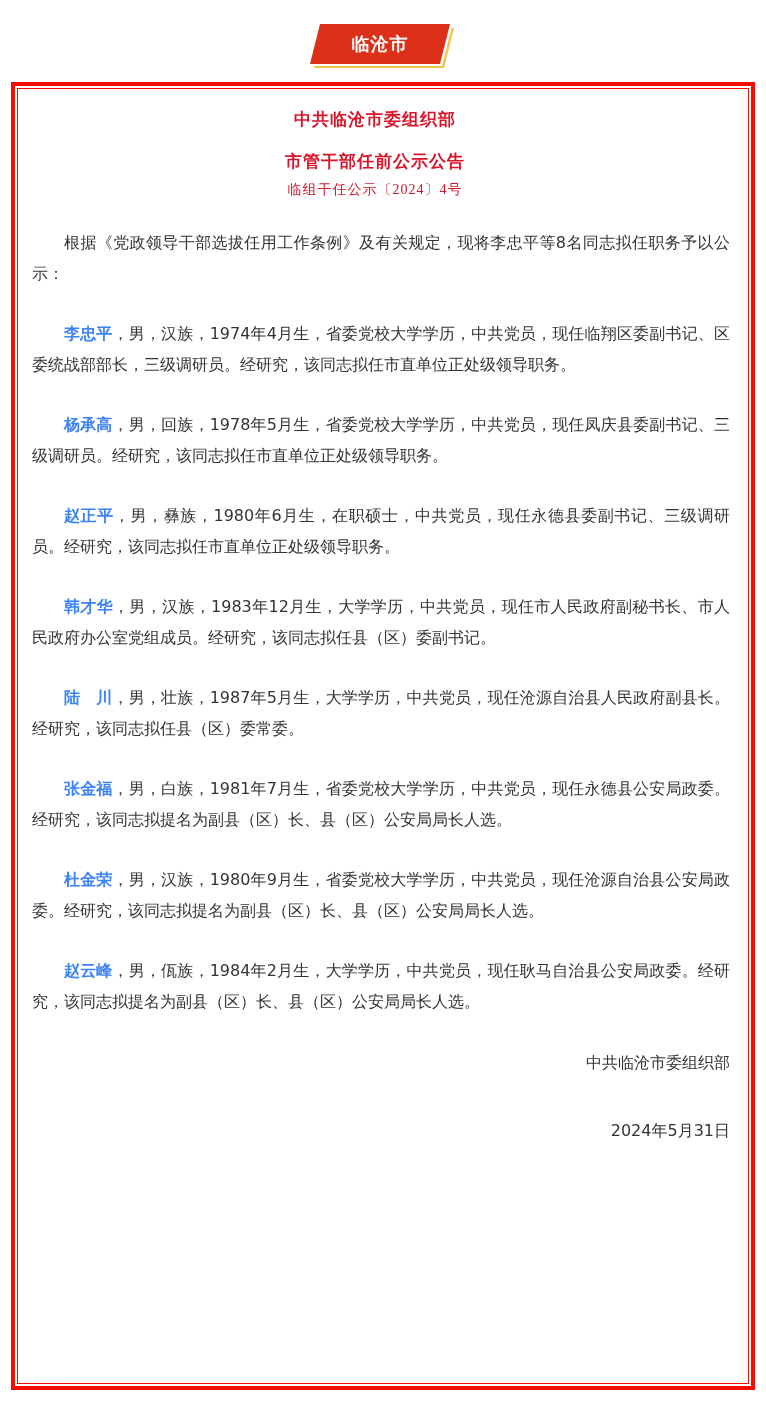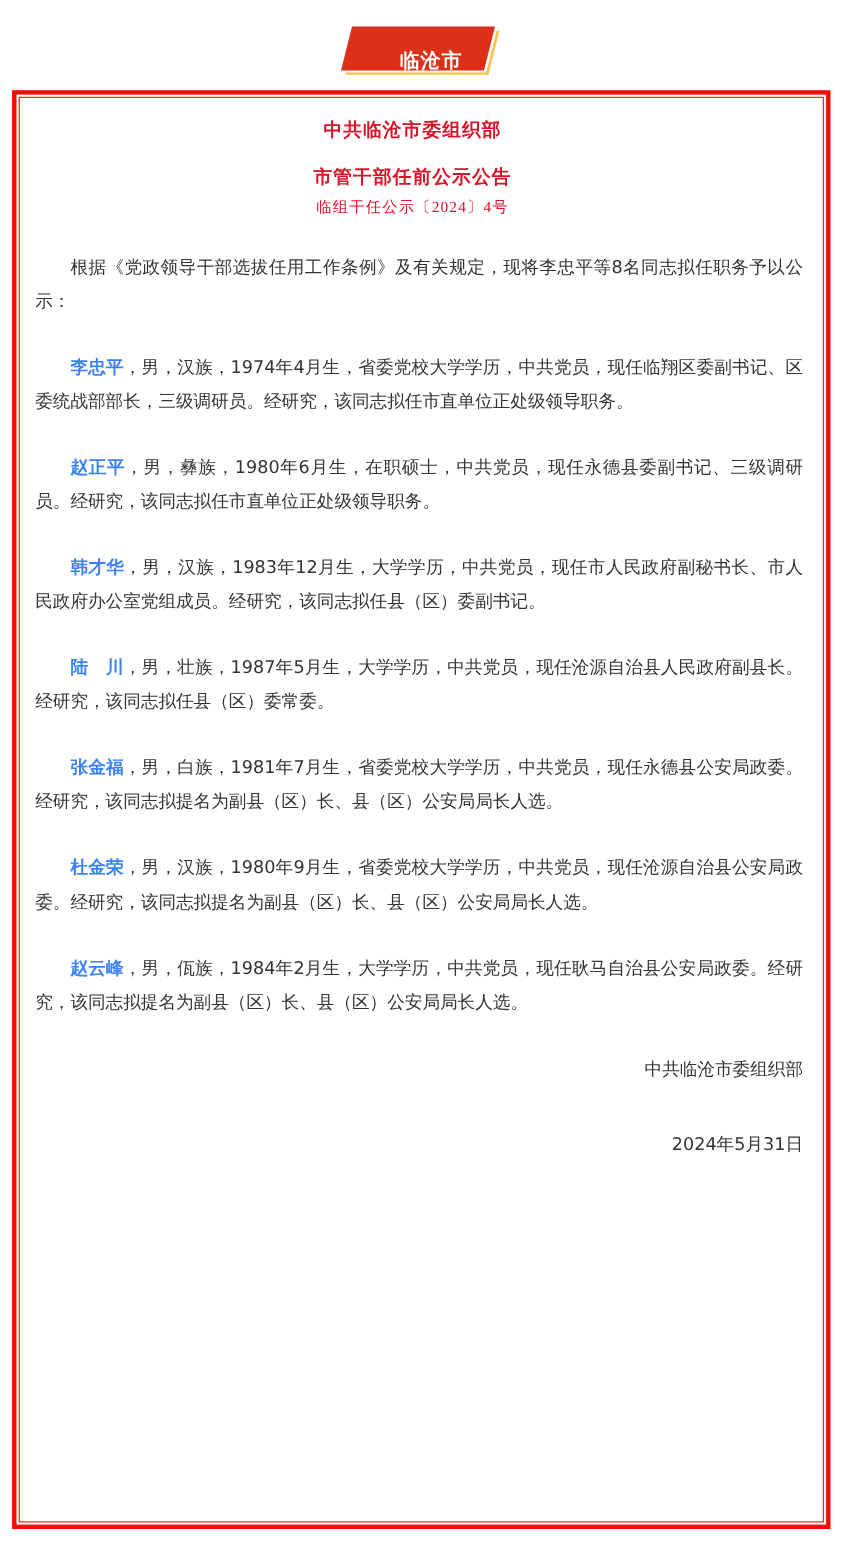--- a/index.html
+++ b/index.html
@@ -7,23 +7,23 @@
            font-family: "DejaVu Sans", "Liberation Sans", sans-serif; color: #333333; }
 
     
     .tag-wrap { position: absolute; left: 315px; top: 24px; width: 136px; height: 46px; }
     .tag-shadow { position: absolute; left: 4px; top: 4px; width: 130px; height: 40px;
                   background: #f7c24e; transform: skewX(-14deg); }
     .tag-white { position: absolute; left: 2px; top: 2px; width: 130px; height: 40px;
                  background: #ffffff; transform: skewX(-14deg); }
     .tag { position: absolute; left: 0; top: 0; width: 130px; height: 40px;
            background: #dc3018; transform: skewX(-14deg); }
-    .tag-label { position: absolute; left: 12px; top: 0; width: 130px; height: 40px;
+    .tag-label { position: absolute; left: 0; top: 0; width: 130px; height: 40px;
                  line-height: 40px; text-align: center; color: #ffffff; font-weight: bold;
-                 font-size: 18px; letter-spacing: 1px; margin-top: 12px; }
+                 font-size: 18px; letter-spacing: 1px; }
 
     
     .frame-outer { position: absolute; left: 11px; top: 82px; width: 744px; height: 1308px;
                    border: 4px solid #f20d00; box-sizing: border-box; }
     .frame-inner { position: absolute; left: 17px; top: 88px; width: 732px; height: 1296px;
                    border: 1px solid #f20d00; box-sizing: border-box; }
 
     .content { position: absolute; left: 20px; top: 96px; width: 710px; }
 
     .title { text-align: center; color: #d9142a; font-weight: bold; font-size: 17px;
@@ -57,20 +57,21 @@
 <div class="frame-inner"></div>
 
 <div class="content">
   <div class="title first">中共临沧市委组织部</div>
   <div class="title">市管干部任前公示公告</div>
   <div class="docno">临组干任公示〔2024〕4号</div>
 
   <p class="para p-intro">根据《党政领导干部选拔任用工作条例》及有关规定，现将李忠平等8名同志拟任职务予以公示：</p>
 
   <p class="para p-person"><b>李忠平</b><span>，男，汉族，1974年4月生，省委党校大学学历，中共党员，现任临翔区委副书记、区委统战部部长，三级调研员。经研究，该同志拟任市直单位正处级领导职务。</span></p>
+  <p class="para p-person"><b>杨承高</b><span>，男，回族，1978年5月生，省委党校大学学历，中共党员，现任凤庆县委副书记、三级调研员。经研究，该同志拟任市直单位正处级领导职务。</span></p>
   <p class="para p-person"><b>赵正平</b><span>，男，彝族，1980年6月生，在职硕士，中共党员，现任永德县委副书记、三级调研员。经研究，该同志拟任市直单位正处级领导职务。</span></p>
   <p class="para p-person"><b>韩才华</b><span>，男，汉族，1983年12月生，大学学历，中共党员，现任市人民政府副秘书长、市人民政府办公室党组成员。经研究，该同志拟任县（区）委副书记。</span></p>
   <p class="para p-person"><b>陆　川</b><span>，男，壮族，1987年5月生，大学学历，中共党员，现任沧源自治县人民政府副县长。经研究，该同志拟任县（区）委常委。</span></p>
   <p class="para p-person"><b>张金福</b><span>，男，白族，1981年7月生，省委党校大学学历，中共党员，现任永德县公安局政委。经研究，该同志拟提名为副县（区）长、县（区）公安局局长人选。</span></p>
   <p class="para p-person"><b>杜金荣</b><span>，男，汉族，1980年9月生，省委党校大学学历，中共党员，现任沧源自治县公安局政委。经研究，该同志拟提名为副县（区）长、县（区）公安局局长人选。</span></p>
   <p class="para p-person"><b>赵云峰</b><span>，男，佤族，1984年2月生，大学学历，中共党员，现任耿马自治县公安局政委。经研究，该同志拟提名为副县（区）长、县（区）公安局局长人选。</span></p>
 
 
   <div class="sign first">中共临沧市委组织部</div>
   <div class="sign">2024年5月31日</div>

